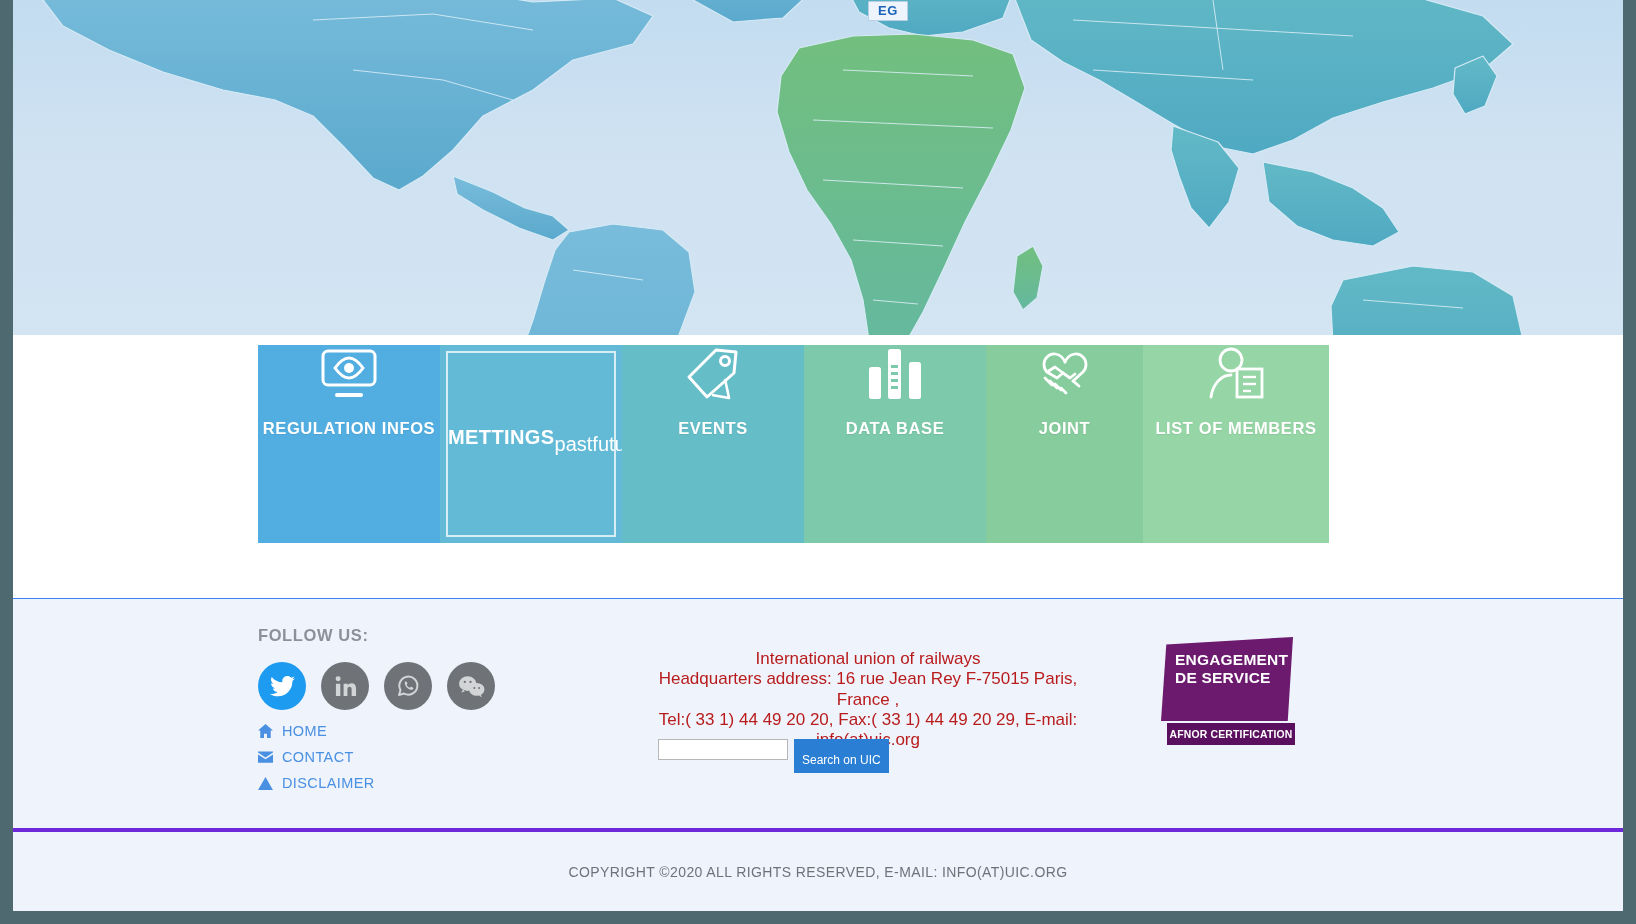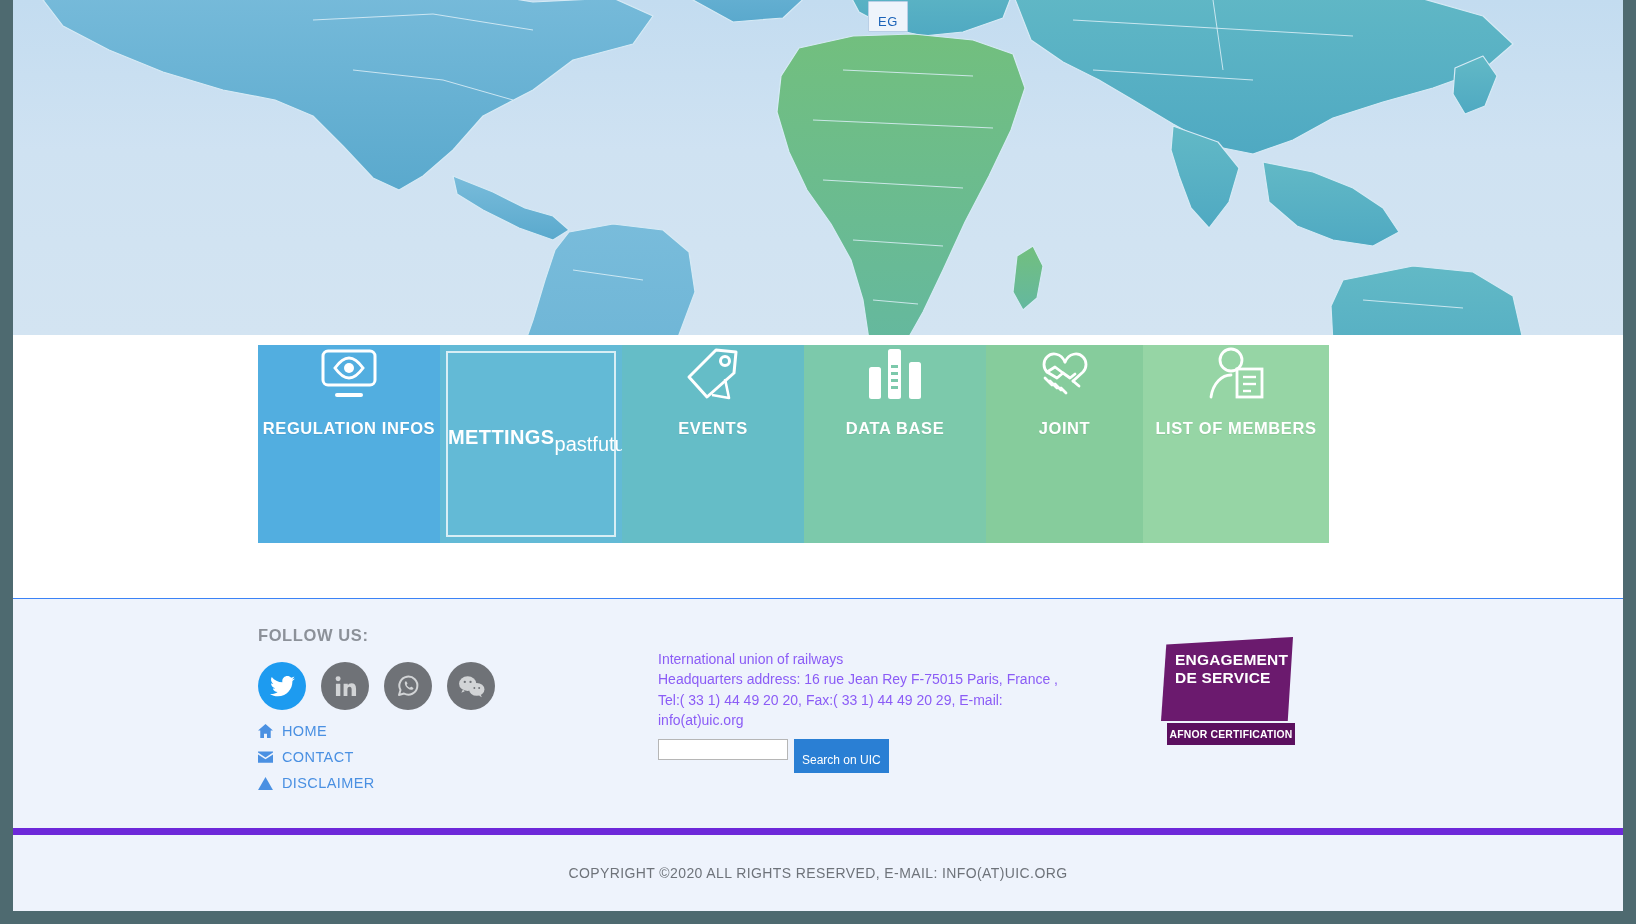--- a/index.html
+++ b/index.html
@@ -22,22 +22,22 @@
     position:relative;
     width:100%; height:335px;
     background:linear-gradient(180deg,#c3dcf0 0%,#cfe2f2 45%,#d3e4f2 100%);
     overflow:hidden;
   }
   .map-svg { position:absolute; left:0; top:-60px; width:100%; height:420px; display:block; }
   .eg-tip {
     position:absolute; left:855px; top:1px;
     background:#eef4fb;
     border:1px solid #b9cfe6;
-    padding:12px 9px 2px;
-    font-size:13px; font-weight:normal; color:#1b63b8;
+    padding:1px 9px 2px;
+    font-size:13px; font-weight:bold; color:#1b63b8;
     letter-spacing:.5px;
     border-radius:1px;
   }
 
   
   .tiles-band { width:100%; height:263px; background:#fff; position:relative; }
   .tiles {
     position:absolute; left:245px; top:10px;
     display:flex; width:1096px; height:198px;
   }
@@ -95,21 +95,21 @@
   .fnav { position:absolute; left:245px; top:124px; }
   .fnav a {
     display:flex; align-items:center; gap:9px;
     color:#4a90e2; font-size:14.5px; letter-spacing:.4px;
     text-decoration:none; margin-bottom:10px;
     cursor:pointer;
   }
   .fnav .fi { width:15px; height:15px; display:flex; align-items:center; justify-content:center; }
 
   .addr { position:absolute; left:645px; top:50px; width:420px; }
-  .addr p { color:#8b5cf6; font-size:14px; line-height:20.3px; }
+  .addr p { color:#b91c1c; font-size:17px; line-height:20.3px;text-align:center; }
   .searchrow { position:absolute; left:645px; top:140px; display:flex; align-items:stretch; }
   .searchrow input {
     width:130px; height:21px;
     border:1px solid #b6b6b6; background:#fff;
     font-family:"Liberation Sans", sans-serif; font-size:12px;
     padding:0 4px; color:#333; outline:none;
   }
   .searchrow button {
     margin-left:6px; height:34px;
     background:#2a7fd4; color:#fff;
@@ -131,21 +131,21 @@
     width:128px; height:22px;
     background:#5b0f5f;
     display:flex; align-items:center; justify-content:center;
   }
   .badge .bot span { color:#fff; font-size:10.4px; font-weight:bold; letter-spacing:.2px; }
 
   
   .copy {
     width:100%; height:83px;
     background:#eef3fc;
-    border-top:7px solid #6d28d9;
+    border-top:4px solid #6d28d9;
     display:flex; align-items:center; justify-content:center;
   }
   .copy span { color:#6e737a; font-size:14px; letter-spacing:.4px; }
 </style>
 </head>
 <body>
 
 <div class="frame">
 
   <div class="map-wrap">

